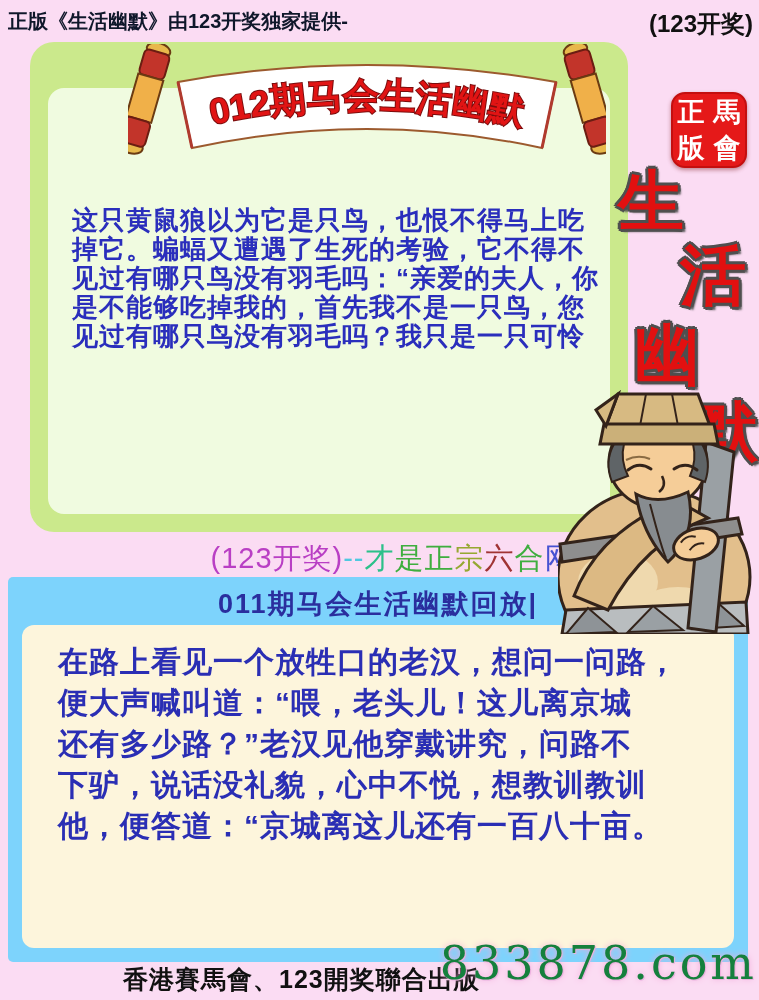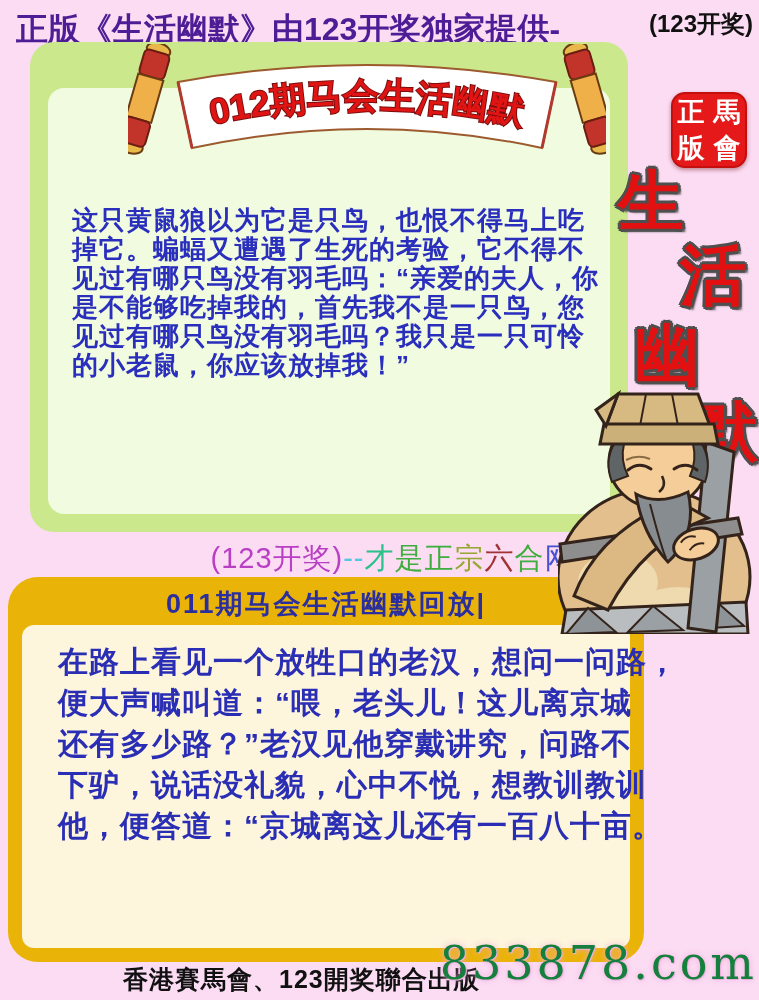--- a/index.html
+++ b/index.html
@@ -3,22 +3,22 @@
 <meta charset="utf-8">
 <style>
   html,body{margin:0;padding:0;}
   body{
     width:759px;height:1000px;position:relative;overflow:hidden;
     background:#fbdcf3;
     font-family:"Liberation Sans","DejaVu Sans",sans-serif;
   }
   
   .hdr-left{
-    position:absolute;left:16px;top:8px;
-    font-size:32px;font-weight:600;color:#4c1d95;letter-spacing:0px;
+    position:absolute;left:8px;top:8px;
+    font-size:20px;font-weight:600;color:#0f172a;letter-spacing:0px;
   }
   .hdr-right{
     position:absolute;right:6px;top:8px;
     font-size:24px;font-weight:600;color:#111;
   }
   
   .panel1{
     position:absolute;left:30px;top:42px;width:598px;height:490px;
     background:#cbe98c;border-radius:24px;
   }
@@ -63,22 +63,22 @@
   .cartoon{
     position:absolute;left:558px;top:382px;width:198px;height:252px;z-index:6;
   }
   
   .midline{
     position:absolute;left:0;top:539px;width:759px;text-align:center;
     font-size:29px;font-weight:500;letter-spacing:1px;z-index:1;margin-left:13px;
   }
   
   .panel2{
-    position:absolute;left:8px;top:577px;width:636px;height:385px;
-    background:#eab308;border-radius:30px;z-index:1;
+    position:absolute;left:8px;top:577px;width:740px;height:385px;
+    background:#7dd3fc;border-radius:5px;z-index:1;
   }
   .panel2-title{
     margin-top:9px;text-align:center;
     font-size:27px;font-weight:700;color:#2a2e9e;letter-spacing:2px;
   }
   .panel2-inner{
     position:absolute;left:14px;right:14px;top:48px;bottom:14px;
     background:#fdf5dc;border-radius:12px;
   }
   .story2{
@@ -105,21 +105,20 @@
 <div class="hdr-right">(123开奖)</div>
 
 <div class="panel1">
   <div class="panel1-inner">
     <div class="story1">
         <div>这只黄鼠狼以为它是只鸟，也恨不得马上吃</div>
         <div>掉它。蝙蝠又遭遇了生死的考验，它不得不</div>
         <div>见过有哪只鸟没有羽毛吗：“亲爱的夫人，你</div>
         <div>是不能够吃掉我的，首先我不是一只鸟，您</div>
         <div>见过有哪只鸟没有羽毛吗？我只是一只可怜</div>
-        <div>的小老鼠，你应该放掉我！”</div>
       </div>
   </div>
 </div>
 
 <svg class="scroll-banner" viewBox="0 0 478 112">
 
   <g transform="translate(30,6) rotate(16)">
     <ellipse cx="0" cy="-2" rx="12" ry="7" fill="#e8b84b" stroke="#6b3b12" stroke-width="2"></ellipse>
     <ellipse cx="0" cy="98" rx="12" ry="7" fill="#e8b84b" stroke="#6b3b12" stroke-width="2"></ellipse>
     <rect x="-13" y="0" width="26" height="26" rx="5" fill="#c2342a" stroke="#6b1d12" stroke-width="2"></rect>

